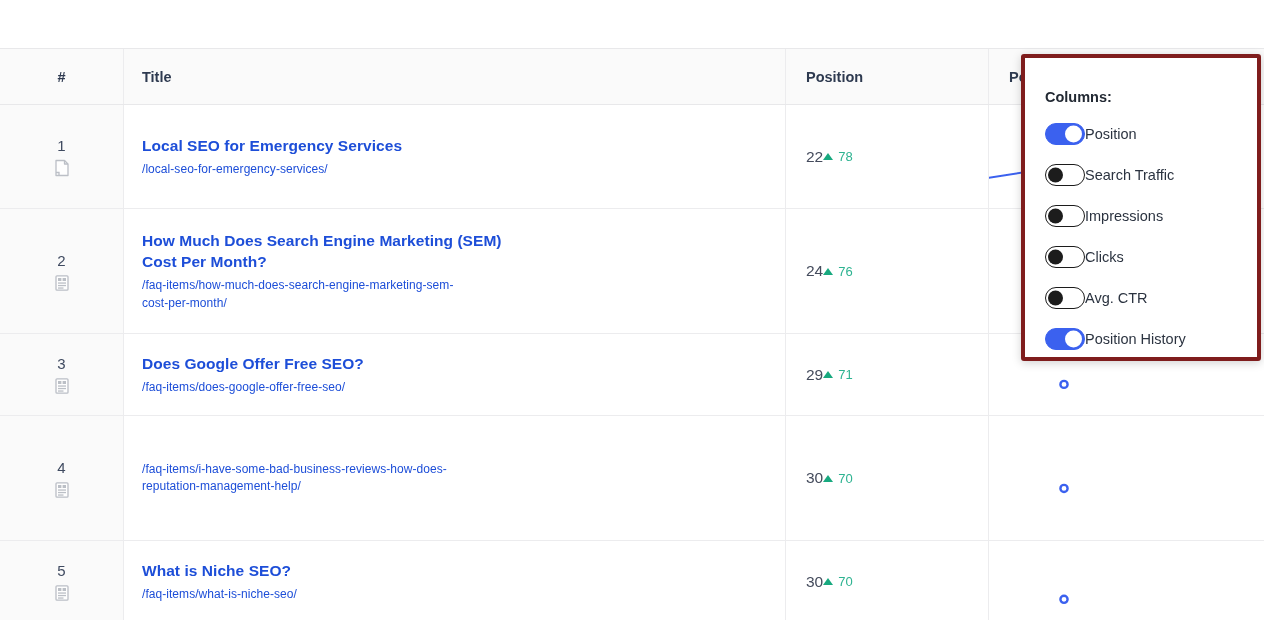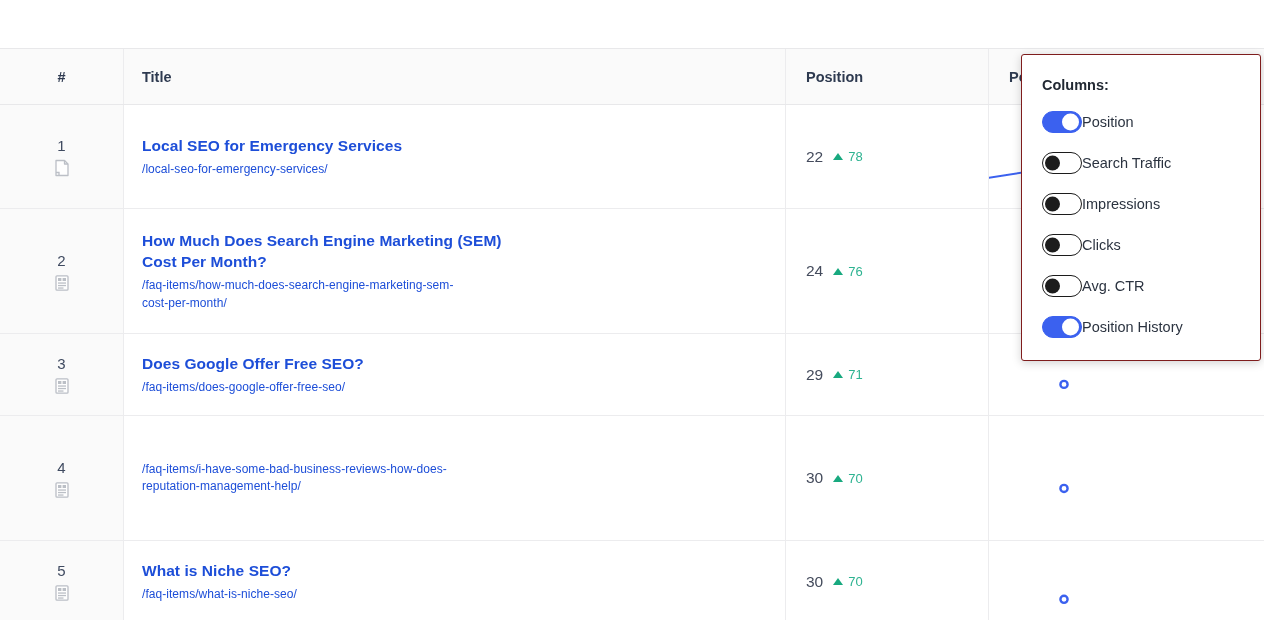--- a/index.html
+++ b/index.html
@@ -77,21 +77,21 @@
     font-size: 15.5px; font-weight: 700; color: #1d4ed8;
     line-height: 1.38; letter-spacing: .05px; cursor: pointer;
   }
   .post-url {
     font-size: 12px; color: #1d4ed8; line-height: 1.45; letter-spacing: .05px;
     cursor: pointer;
   }
 
   .cell.col-pos {
     width: 203px; padding-left: 20px;
-    display: flex; align-items: center; gap: 10px;
+    display: flex; align-items: center; 
   }
   .pos-val { font-size: 15.5px; color: #444b5c; }
   .pos-delta { display: flex; align-items: center; gap: 5px; }
   .tri-up {
     width: 0; height: 0;
     border-left: 5px solid transparent; border-right: 5px solid transparent;
     border-bottom: 7px solid #18a97f;
   }
   .delta-val { font-size: 13px; color: #2eb391; }
 
@@ -99,24 +99,24 @@
     width: 275px; border-right: none; position: relative;
     display: flex; align-items: center;
   }
   .spark { position: absolute; left: 0; top: 0; width: 275px; height: 100%; }
 
   
   .cols-panel {
     position: absolute; left: 1021px; top: 54px;
     width: 240px; height: 307px;
     background: #ffffff;
-    border: 1px solid #7f1d1d;
+    border: 4px solid #7f1d1d;
     border-radius: 3px;
     box-shadow: 0 2px 10px rgba(0,0,0,.18);
-    padding: 22px 0 0 20px;
+    padding: 31px 0 0 20px;
     z-index: 50;
   }
   .cols-label {
     font-size: 14.5px; font-weight: 700; color: #222933; margin-bottom: 16px;
   }
   .toggle-row {
     display: flex; align-items: center; height: 26px; margin-bottom: 15px;
     cursor: pointer;
   }
   .switch {

